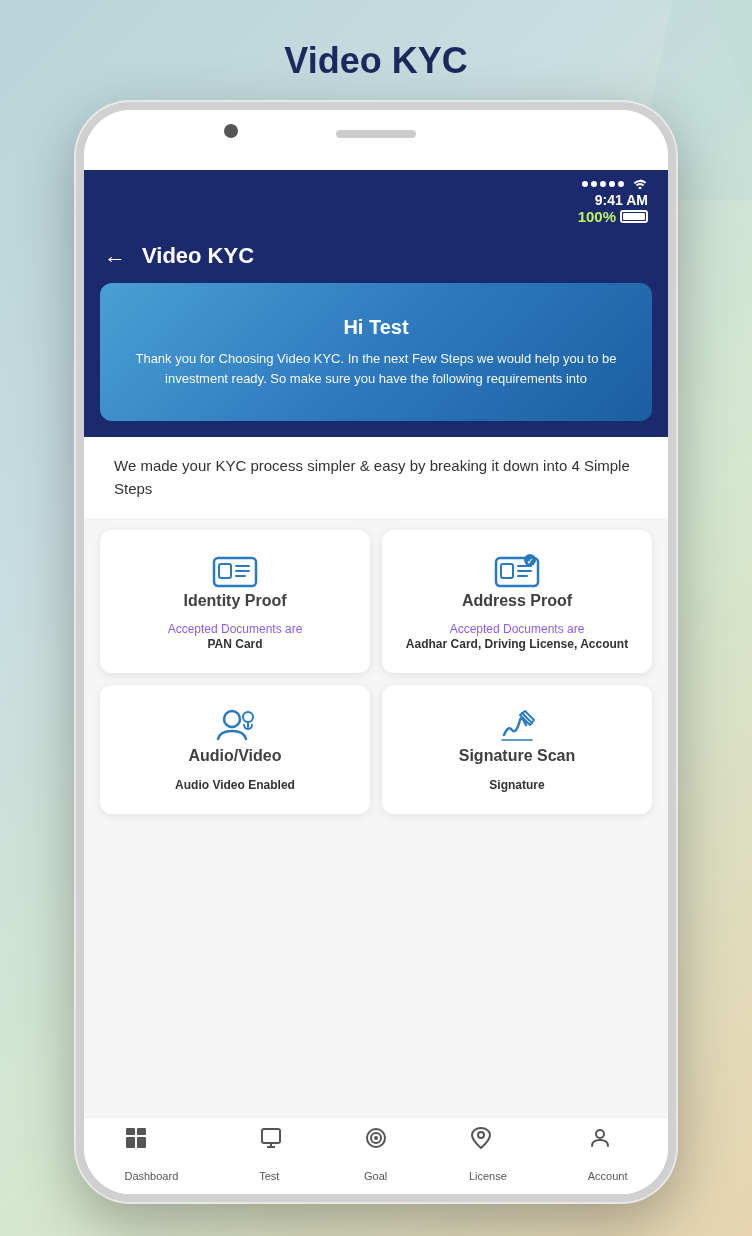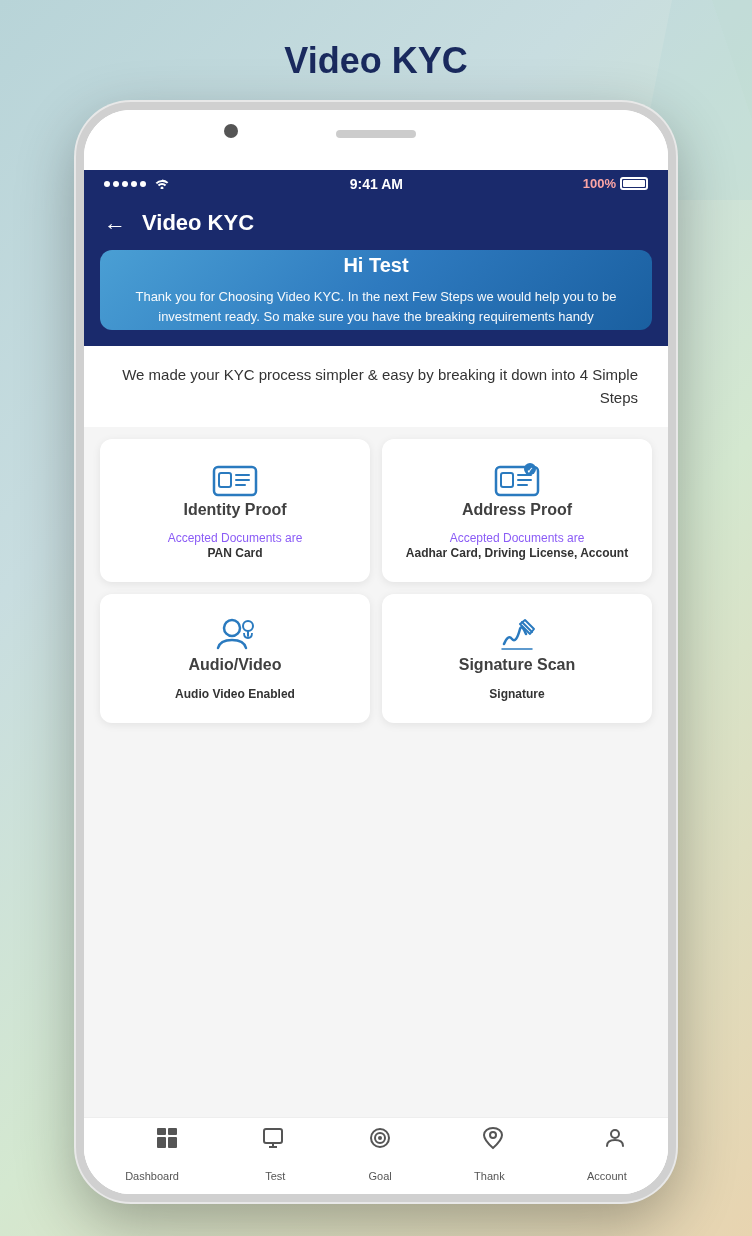--- a/index.html
+++ b/index.html
@@ -75,24 +75,25 @@
       top: 14px;
       left: 140px;
     }
 
     
     .status-bar {
       background: #1a2a6c;
       color: #fff;
       display: flex;
       justify-content: space-between;
-      align-items: flex-start;
+      align-items: flex-end;
       padding: 6px 20px;
       font-size: 13px;
       font-weight: 600;
+      flex-direction: column;
     }
 
     .status-left {
       display: flex;
       align-items: center;
       gap: 4px;
     }
 
     .signal-dots {
       display: flex;
@@ -160,39 +161,39 @@
       font-size: 22px;
       font-weight: 700;
     }
 
     
     .greeting-banner {
       background: linear-gradient(135deg, #4a9fd4 0%, #2e7abf 50%, #1a5fa0 100%);
       margin: 0 16px;
       margin-top: -2px;
       border-radius: 12px;
-      padding: 4px 24px;
+      padding: 33px 24px;
       text-align: center;
       color: #fff;
     }
 
     .greeting-title {
       font-size: 20px;
       font-weight: 700;
       margin-bottom: 10px;
     }
 
     .greeting-subtitle {
       font-size: 13px;
       line-height: 1.5;
       opacity: 0.95;
     }
 
     .steps-description {
-      text-align: right;
+      text-align: left;
       padding: 18px 30px;
       font-size: 15px;
       color: #333;
       line-height: 1.5;
       background: #fff;
     }
 
     
     .cards-grid {
       display: grid;
@@ -238,21 +239,21 @@
       border-top: 1px solid #eee;
       display: flex;
       justify-content: space-around;
       align-items: center;
       padding: 8px 0 12px;
     }
 
     .nav-item {
       display: flex;
       flex-direction: column;
-      align-items: flex-end;
+      align-items: flex-start;
       gap: 20px;
       cursor: pointer;
     }
 
     .nav-label {
       font-size: 11px;
       color: #555;
     }
 
     .phone-inner {
@@ -317,36 +318,36 @@
             <div class="signal-dot"></div>
           </div>
           <span class="wifi-icon">
             <svg width="16" height="12" viewBox="0 0 16 12">
                 <path d="M8 9.5a1.5 1.5 0 1 1 0 3 1.5 1.5 0 0 1 0-3zm0-3.5a6 6 0 0 1 4.24 1.76l-1.42 1.42A4 4 0 0 0 8 8a4 4 0 0 0-2.83 1.17L3.76 7.76A6 6 0 0 1 8 6zm0-3.5a9 9 0 0 1 6.36 2.64L12.94 6.56A7 7 0 0 0 8 5a7 7 0 0 0-4.95 2.05L1.64 5.64A9 9 0 0 1 8 3z" fill="white"></path>
               </svg>
           </span>
         </div>
         <div class="status-center">9:41 AM</div>
         <div class="status-right">
-          <span style="font-size:13px;color:#fca5a5;">100%</span>
+          <span style="font-size:15px;color:#bef264;">100%</span>
           <div class="battery-bar">
             <div class="battery-fill"></div>
           </div>
         </div>
       </div>
 
       <div class="header-bg">
         <div class="app-header">
           <span class="back-arrow">←</span>
           <span class="app-header-title">Video KYC</span>
         </div>
 
         <div class="greeting-banner">
           <div class="greeting-title">Hi Test</div>
-          <div class="greeting-subtitle">Thank you for Choosing Video KYC. In the next Few Steps we would help you to be investment ready. So make sure you have the breaking requirements handy</div>
+          <div class="greeting-subtitle">Thank you for Choosing Video KYC. In the next Few Steps we would help you to be investment ready. So make sure you have the following requirements into</div>
         </div>
       </div>
 
       <div class="content-scroll">
 
         <div class="steps-description">We made your KYC process simpler &amp; easy by breaking it down into 4 Simple Steps</div>
 
         <div class="cards-grid">
 
           <div class="kyc-card">
@@ -431,21 +432,21 @@
             <circle cx="12" cy="12" r="5" stroke="#555" stroke-width="2" fill="none"></circle>
             <circle cx="12" cy="12" r="2" fill="#555"></circle>
           </svg>
           <span class="nav-label">Goal</span>
         </div>
         <div class="nav-item">
           <svg width="24" height="24" viewBox="0 0 24 24" fill="none">
             <path d="M12 2 C7 2 3 5 3 9 C3 14 12 22 12 22 C12 22 21 14 21 9 C21 5 17 2 12 2Z" stroke="#555" stroke-width="2" fill="none"></path>
             <circle cx="12" cy="9" r="3" stroke="#555" stroke-width="2" fill="none"></circle>
           </svg>
-          <span class="nav-label">Thank</span>
+          <span class="nav-label">License</span>
         </div>
         <div class="nav-item">
           <svg width="24" height="24" viewBox="0 0 24 24" fill="none">
             <circle cx="12" cy="8" r="4" stroke="#555" stroke-width="2" fill="none"></circle>
             <path d="M4 20 Q4 14 12 14 Q20 14 20 20" stroke="#555" stroke-width="2" fill="none" stroke-linecap="round"></path>
           </svg>
           <span class="nav-label">Account</span>
         </div>
       </div>
     </div>

